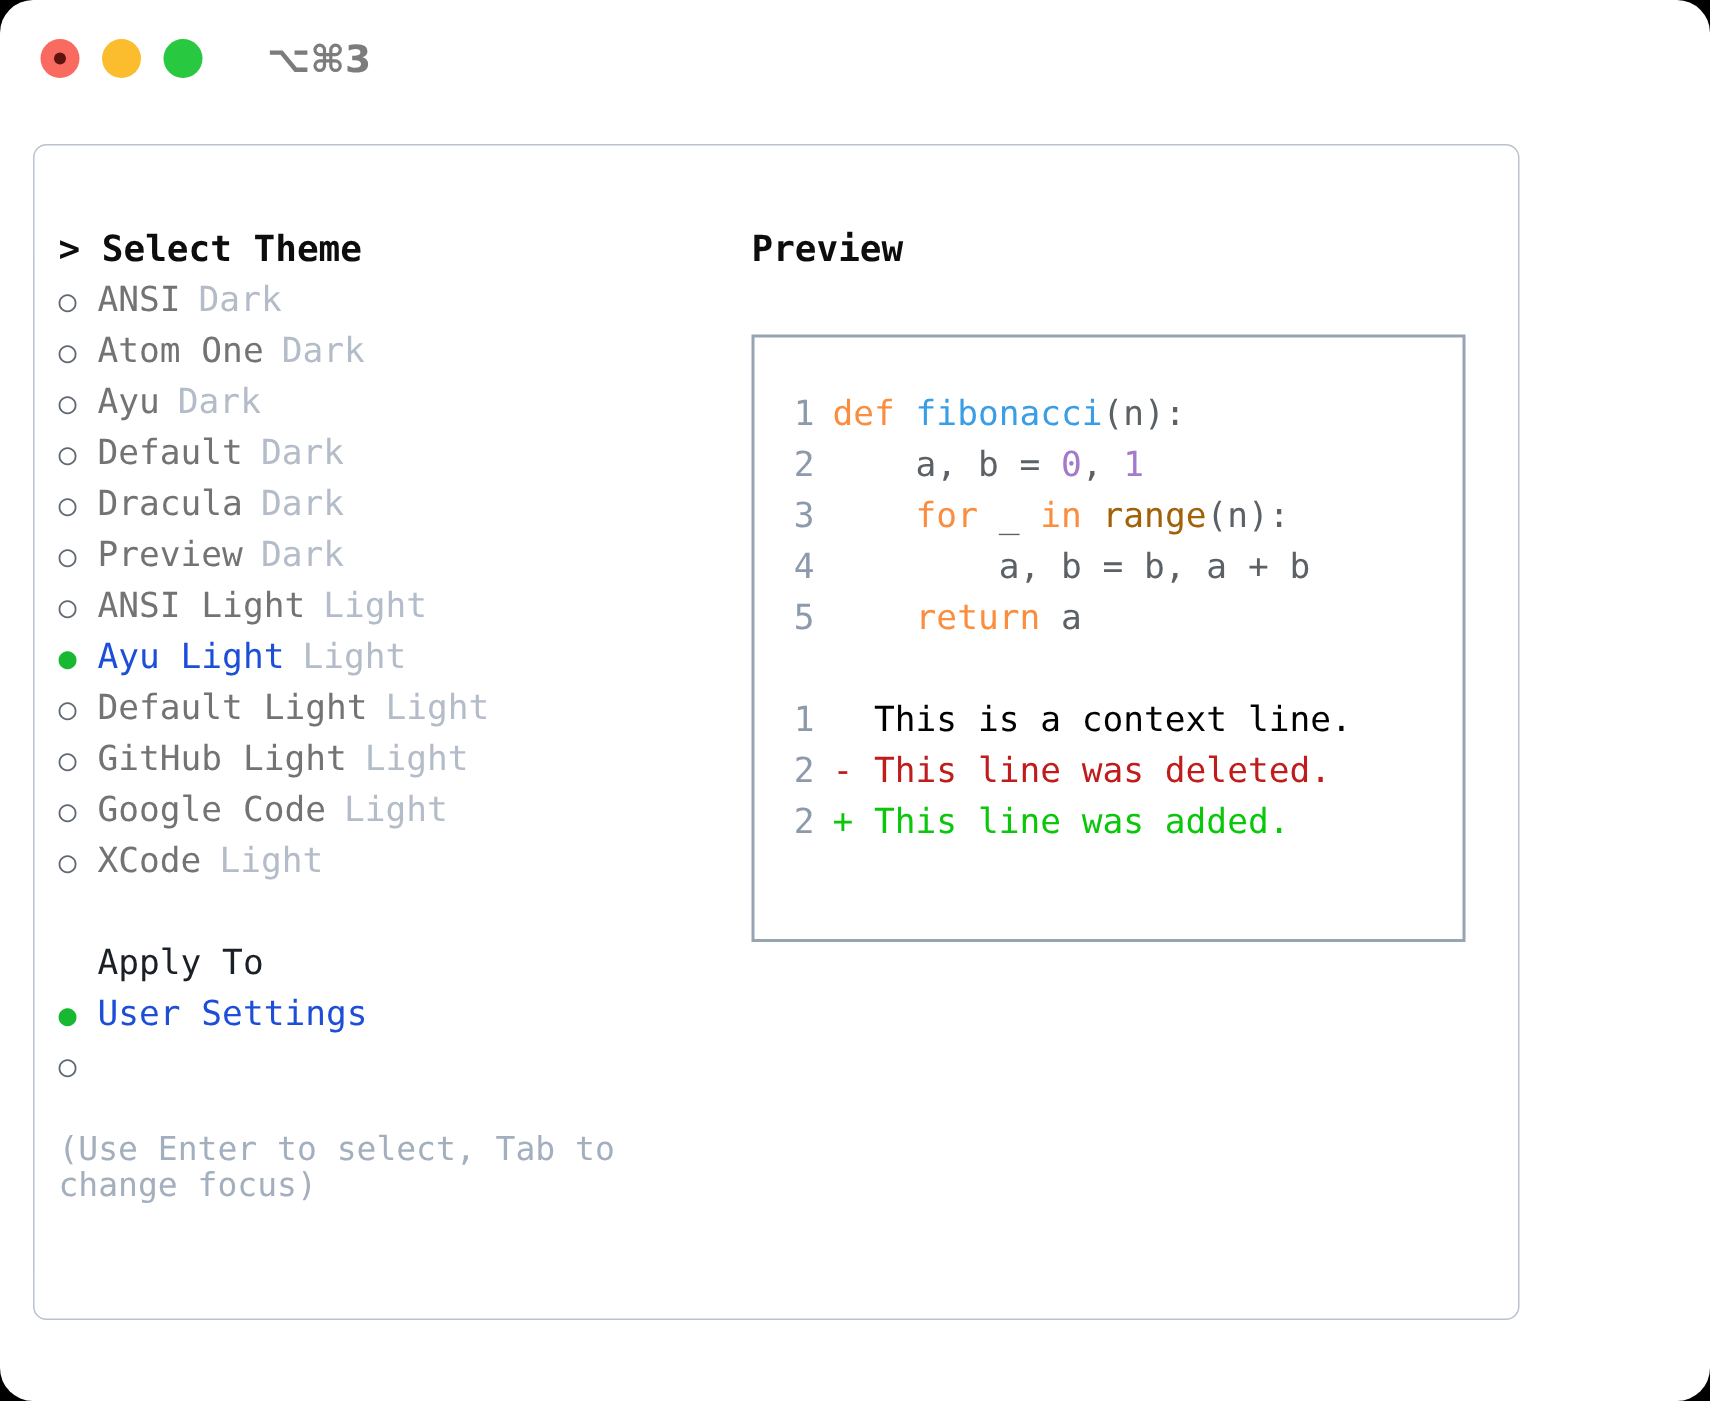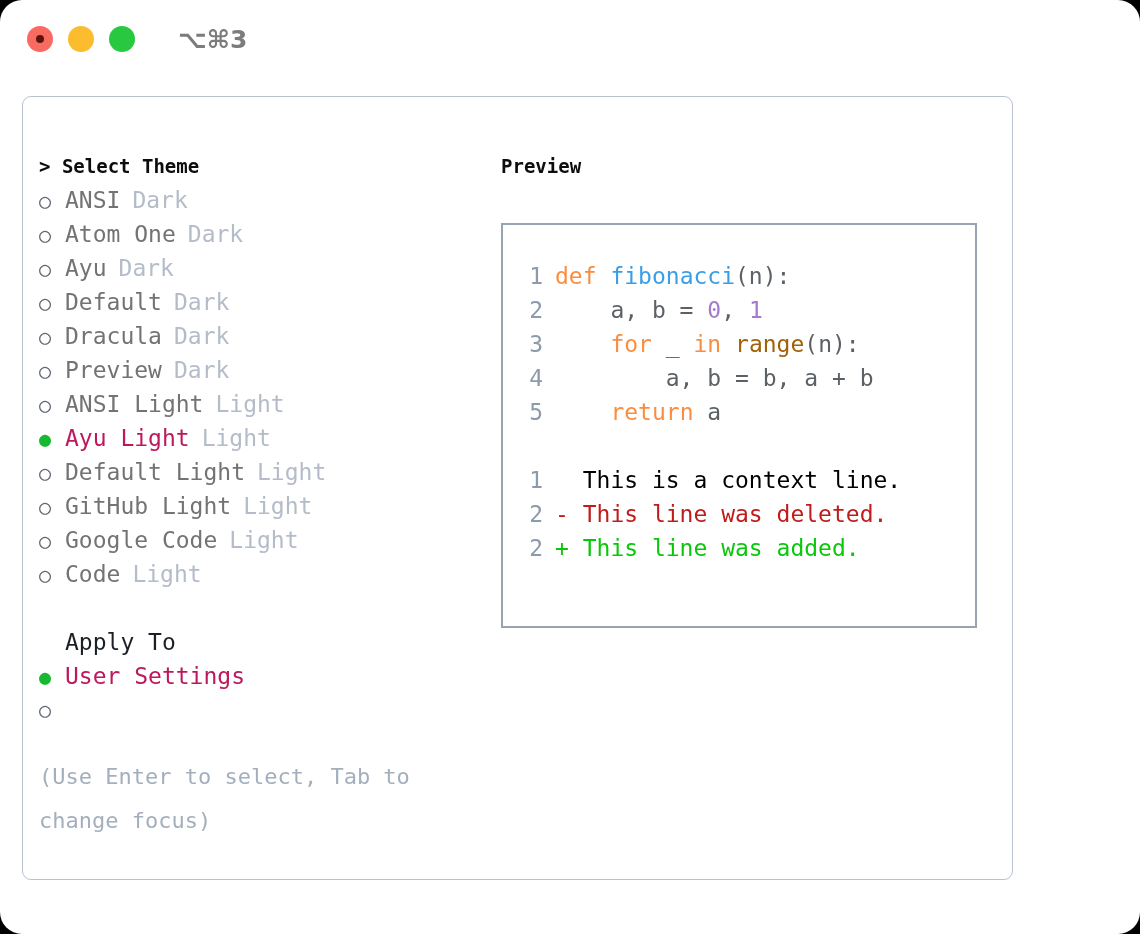--- a/index.html
+++ b/index.html
@@ -83,21 +83,21 @@
   }
 
   
   .left-col {
     position: absolute;
     left: 16px;
     top: 52px;
     width: 430px;
   }
   .col-title {
-    font-size: 19px;
+    font-size: 24px;
     font-weight: bold;
     color: #0d0d0d;
     line-height: 34px;
     white-space: pre;
   }
   .row {
     display: flex;
     align-items: baseline;
     line-height: 34px;
     height: 34px;
@@ -106,42 +106,42 @@
   }
   .marker {
     width: 26px;
     flex: none;
     font-size: 20px;
     color: #5f6873;
     line-height: 34px;
   }
   .row.selected .marker { color: #19b832; }
   .label { color: #737373; }
-  .row.selected .label { color: #be185d; }
+  .row.selected .label { color: #1d4ed8; }
   .tag {
     color: #b3bcc8;
     margin-left: 12px;
   }
 
   .section-head {
     display: flex;
     line-height: 34px;
     height: 34px;
     font-size: 23px;
     color: #1b1f26;
     white-space: pre;
   }
   .section-head .marker { color: transparent; }
 
   .spacer-row { height: 34px; }
 
   .hint {
     margin-top: 28px;
     font-size: 22px;
-    line-height: 44px;
+    line-height: 24px;
     color: #a4afbe;
     width: 410px;
   }
 
   
   .right-col {
     position: absolute;
     left: 478px;
     top: 52px;
     width: 490px;
@@ -207,21 +207,21 @@
             <div class="row"><span class="marker">○</span><span class="label">Atom One</span><span class="tag">Dark</span></div>
             <div class="row"><span class="marker">○</span><span class="label">Ayu</span><span class="tag">Dark</span></div>
             <div class="row"><span class="marker">○</span><span class="label">Default</span><span class="tag">Dark</span></div>
             <div class="row"><span class="marker">○</span><span class="label">Dracula</span><span class="tag">Dark</span></div>
             <div class="row"><span class="marker">○</span><span class="label">Preview</span><span class="tag">Dark</span></div>
             <div class="row"><span class="marker">○</span><span class="label">ANSI Light</span><span class="tag">Light</span></div>
             <div class="row selected"><span class="marker">●</span><span class="label">Ayu Light</span><span class="tag">Light</span></div>
             <div class="row"><span class="marker">○</span><span class="label">Default Light</span><span class="tag">Light</span></div>
             <div class="row"><span class="marker">○</span><span class="label">GitHub Light</span><span class="tag">Light</span></div>
             <div class="row"><span class="marker">○</span><span class="label">Google Code</span><span class="tag">Light</span></div>
-            <div class="row"><span class="marker">○</span><span class="label">Code</span><span class="tag">Light</span></div>
+            <div class="row"><span class="marker">○</span><span class="label">XCode</span><span class="tag">Light</span></div>
           </div>
 
         <div class="spacer-row"></div>
 
         <div class="section-head">
           <span class="marker">○</span>
           <span>Apply To</span>
         </div>
         <div id="apply-list">
             <div class="row selected"><span class="marker">●</span><span class="label">User Settings</span></div>

